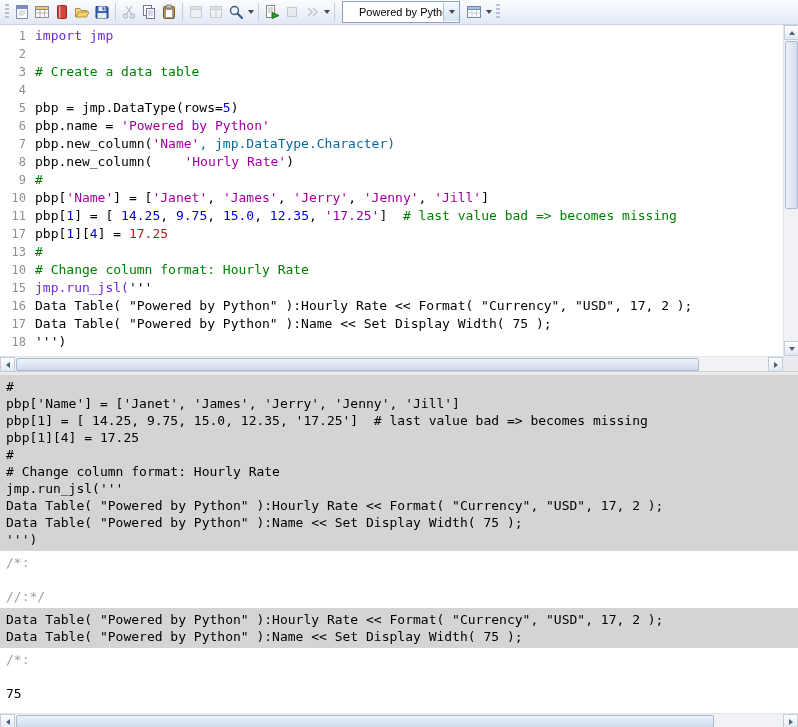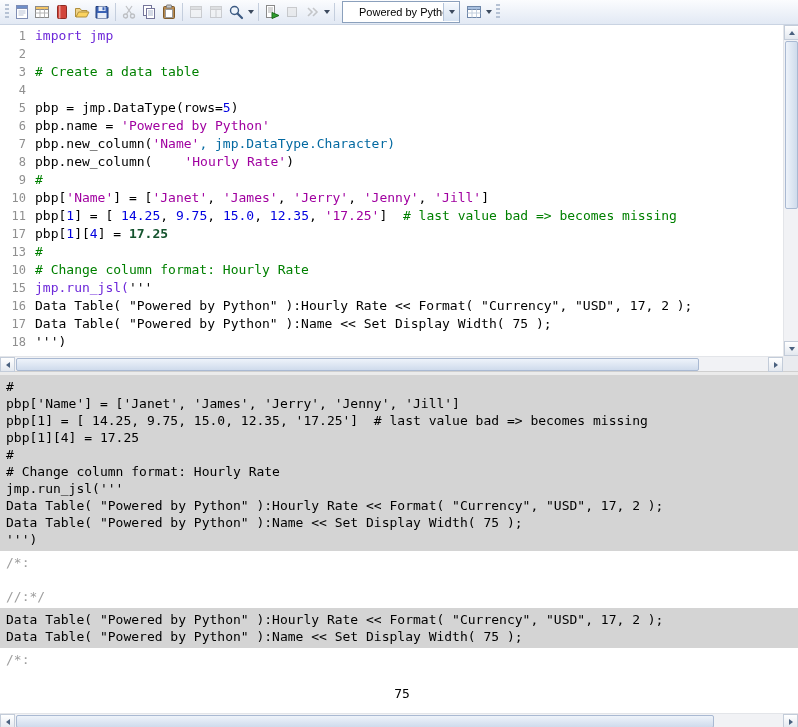--- a/index.html
+++ b/index.html
@@ -258,21 +258,21 @@
       <div class="code-line">
         <span class="gutter">10</span>
         <span class="code-text"><span style="color: rgb(0, 0, 0);">pbp[</span><span style="color: rgb(160, 0, 160);">'Name'</span><span style="color: rgb(0, 0, 0);">] = [</span><span style="color: rgb(160, 0, 160);">'Janet'</span><span style="color: rgb(0, 0, 0);">, </span><span style="color: rgb(160, 0, 160);">'James'</span><span style="color: rgb(0, 0, 0);">, </span><span style="color: rgb(160, 0, 160);">'Jerry'</span><span style="color: rgb(0, 0, 0);">, </span><span style="color: rgb(160, 0, 160);">'Jenny'</span><span style="color: rgb(0, 0, 0);">, </span><span style="color: rgb(160, 0, 160);">'Jill'</span><span style="color: rgb(0, 0, 0);">]</span></span>
       </div>
       <div class="code-line">
         <span class="gutter">11</span>
         <span class="code-text"><span style="color: rgb(0, 0, 0);">pbp[</span><span style="color: rgb(0, 0, 224);">1</span><span style="color: rgb(0, 0, 0);">] = [ </span><span style="color: rgb(0, 0, 224);">14.25</span><span style="color: rgb(0, 0, 0);">, </span><span style="color: rgb(0, 0, 224);">9.75</span><span style="color: rgb(0, 0, 0);">, </span><span style="color: rgb(0, 0, 224);">15.0</span><span style="color: rgb(0, 0, 0);">, </span><span style="color: rgb(0, 0, 224);">12.35</span><span style="color: rgb(0, 0, 0);">, </span><span style="color: rgb(160, 0, 160);">'17.25'</span><span style="color: rgb(0, 0, 0);">]  </span><span style="color: rgb(0, 128, 0);"># last value bad =&gt; becomes missing</span></span>
       </div>
       <div class="code-line">
         <span class="gutter">17</span>
-        <span class="code-text"><span style="color: rgb(0, 0, 0);">pbp[</span><span style="color: rgb(0, 0, 224);">1</span><span style="color: rgb(0, 0, 0);">][</span><span style="color: rgb(0, 0, 224);">4</span><span style="color: rgb(0, 0, 0);">] = </span><span style="color: #14532d; font-weight: bold;">17.25</span></span>
+        <span class="code-text"><span style="color: rgb(0, 0, 0);">pbp[</span><span style="color: rgb(0, 0, 224);">1</span><span style="color: rgb(0, 0, 0);">][</span><span style="color: rgb(0, 0, 224);">4</span><span style="color: rgb(0, 0, 0);">] = </span><span style="color: #b91c1c;">17.25</span></span>
       </div>
       <div class="code-line">
         <span class="gutter">13</span>
         <span class="code-text"><span style="color: rgb(0, 128, 0);">#</span></span>
       </div>
       <div class="code-line">
         <span class="gutter">10</span>
         <span class="code-text"><span style="color: rgb(0, 128, 0);"># Change column format: Hourly Rate</span></span>
       </div>
       <div class="code-line">
@@ -336,21 +336,21 @@
       <div class="log-line" style="color: rgb(158, 158, 158);">&nbsp;</div>
       <div class="log-line" style="color: rgb(158, 158, 158);">//:*/</div>
     </div>
     <div class="log-section" style="background: rgb(212, 212, 212);">
       <div class="log-line" style="color: rgb(0, 0, 0);">Data Table( "Powered by Python" ):Hourly Rate &lt;&lt; Format( "Currency", "USD", 17, 2 );</div>
       <div class="log-line" style="color: rgb(0, 0, 0);">Data Table( "Powered by Python" ):Name &lt;&lt; Set Display Width( 75 );</div>
     </div>
     <div class="log-section" style="background: rgb(255, 255, 255);">
       <div class="log-line" style="color: rgb(158, 158, 158);">/*:</div>
       <div class="log-line" style="color: rgb(158, 158, 158);">&nbsp;</div>
-      <div class="log-line" style="color: rgb(0, 0, 0); text-align: center;">75</div>
+      <div class="log-line" style="color: rgb(0, 0, 0);">75</div>
     </div>
   </div>
 
 <div class="sb sb-h full">
   <button class="sb-btn btn-left">
       <i class="arr-l"></i>
     </button>
   <div class="sb-thumb"></div>
   <button class="sb-btn btn-right">
       <i class="arr-r"></i>

